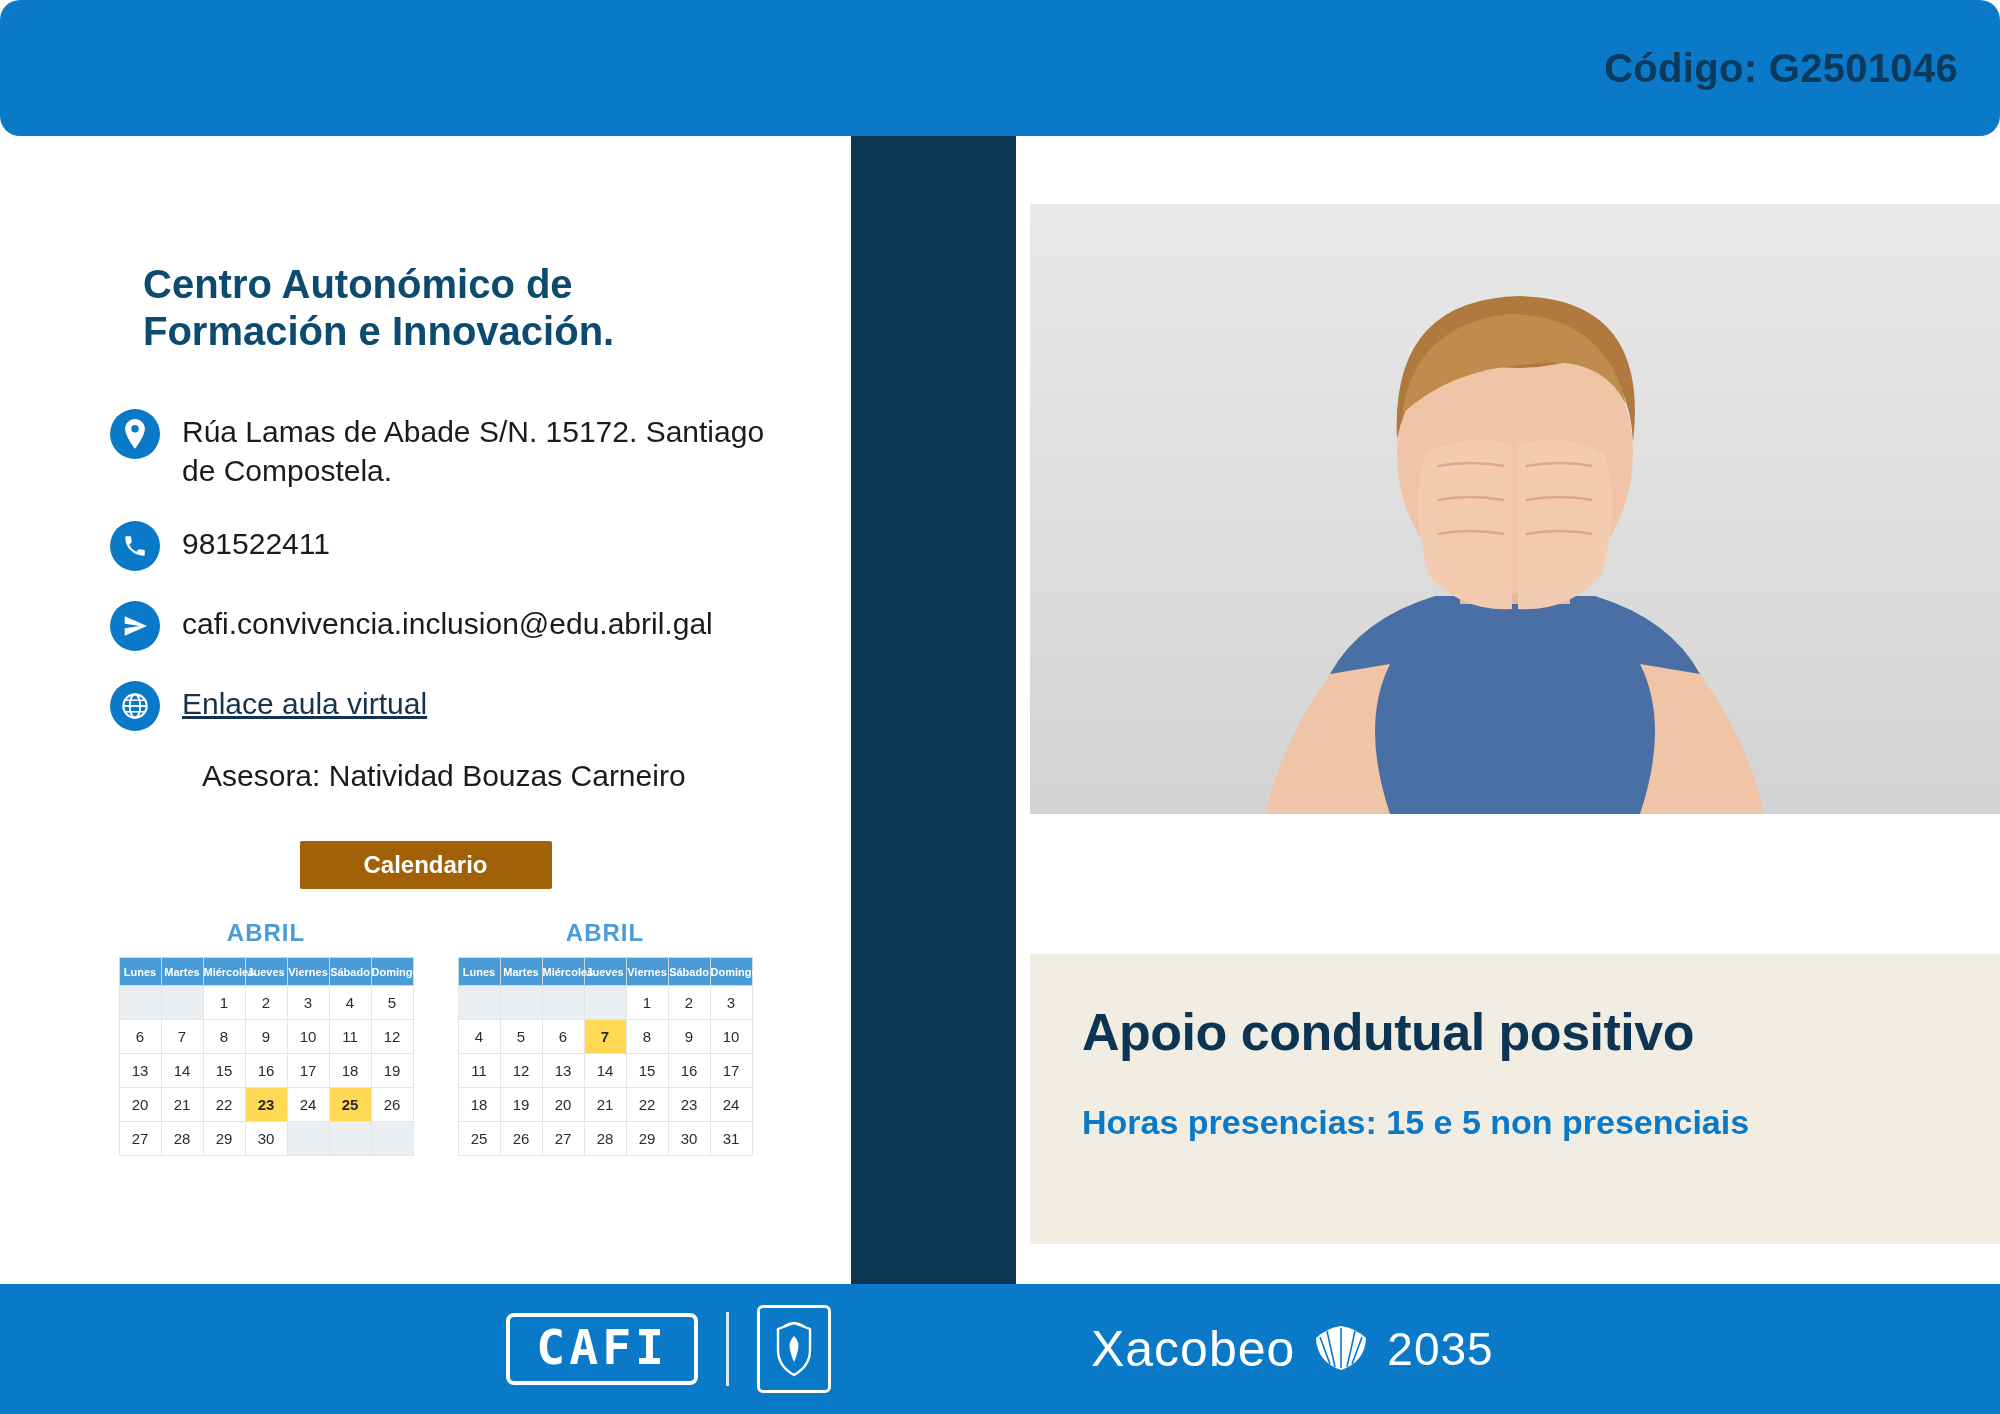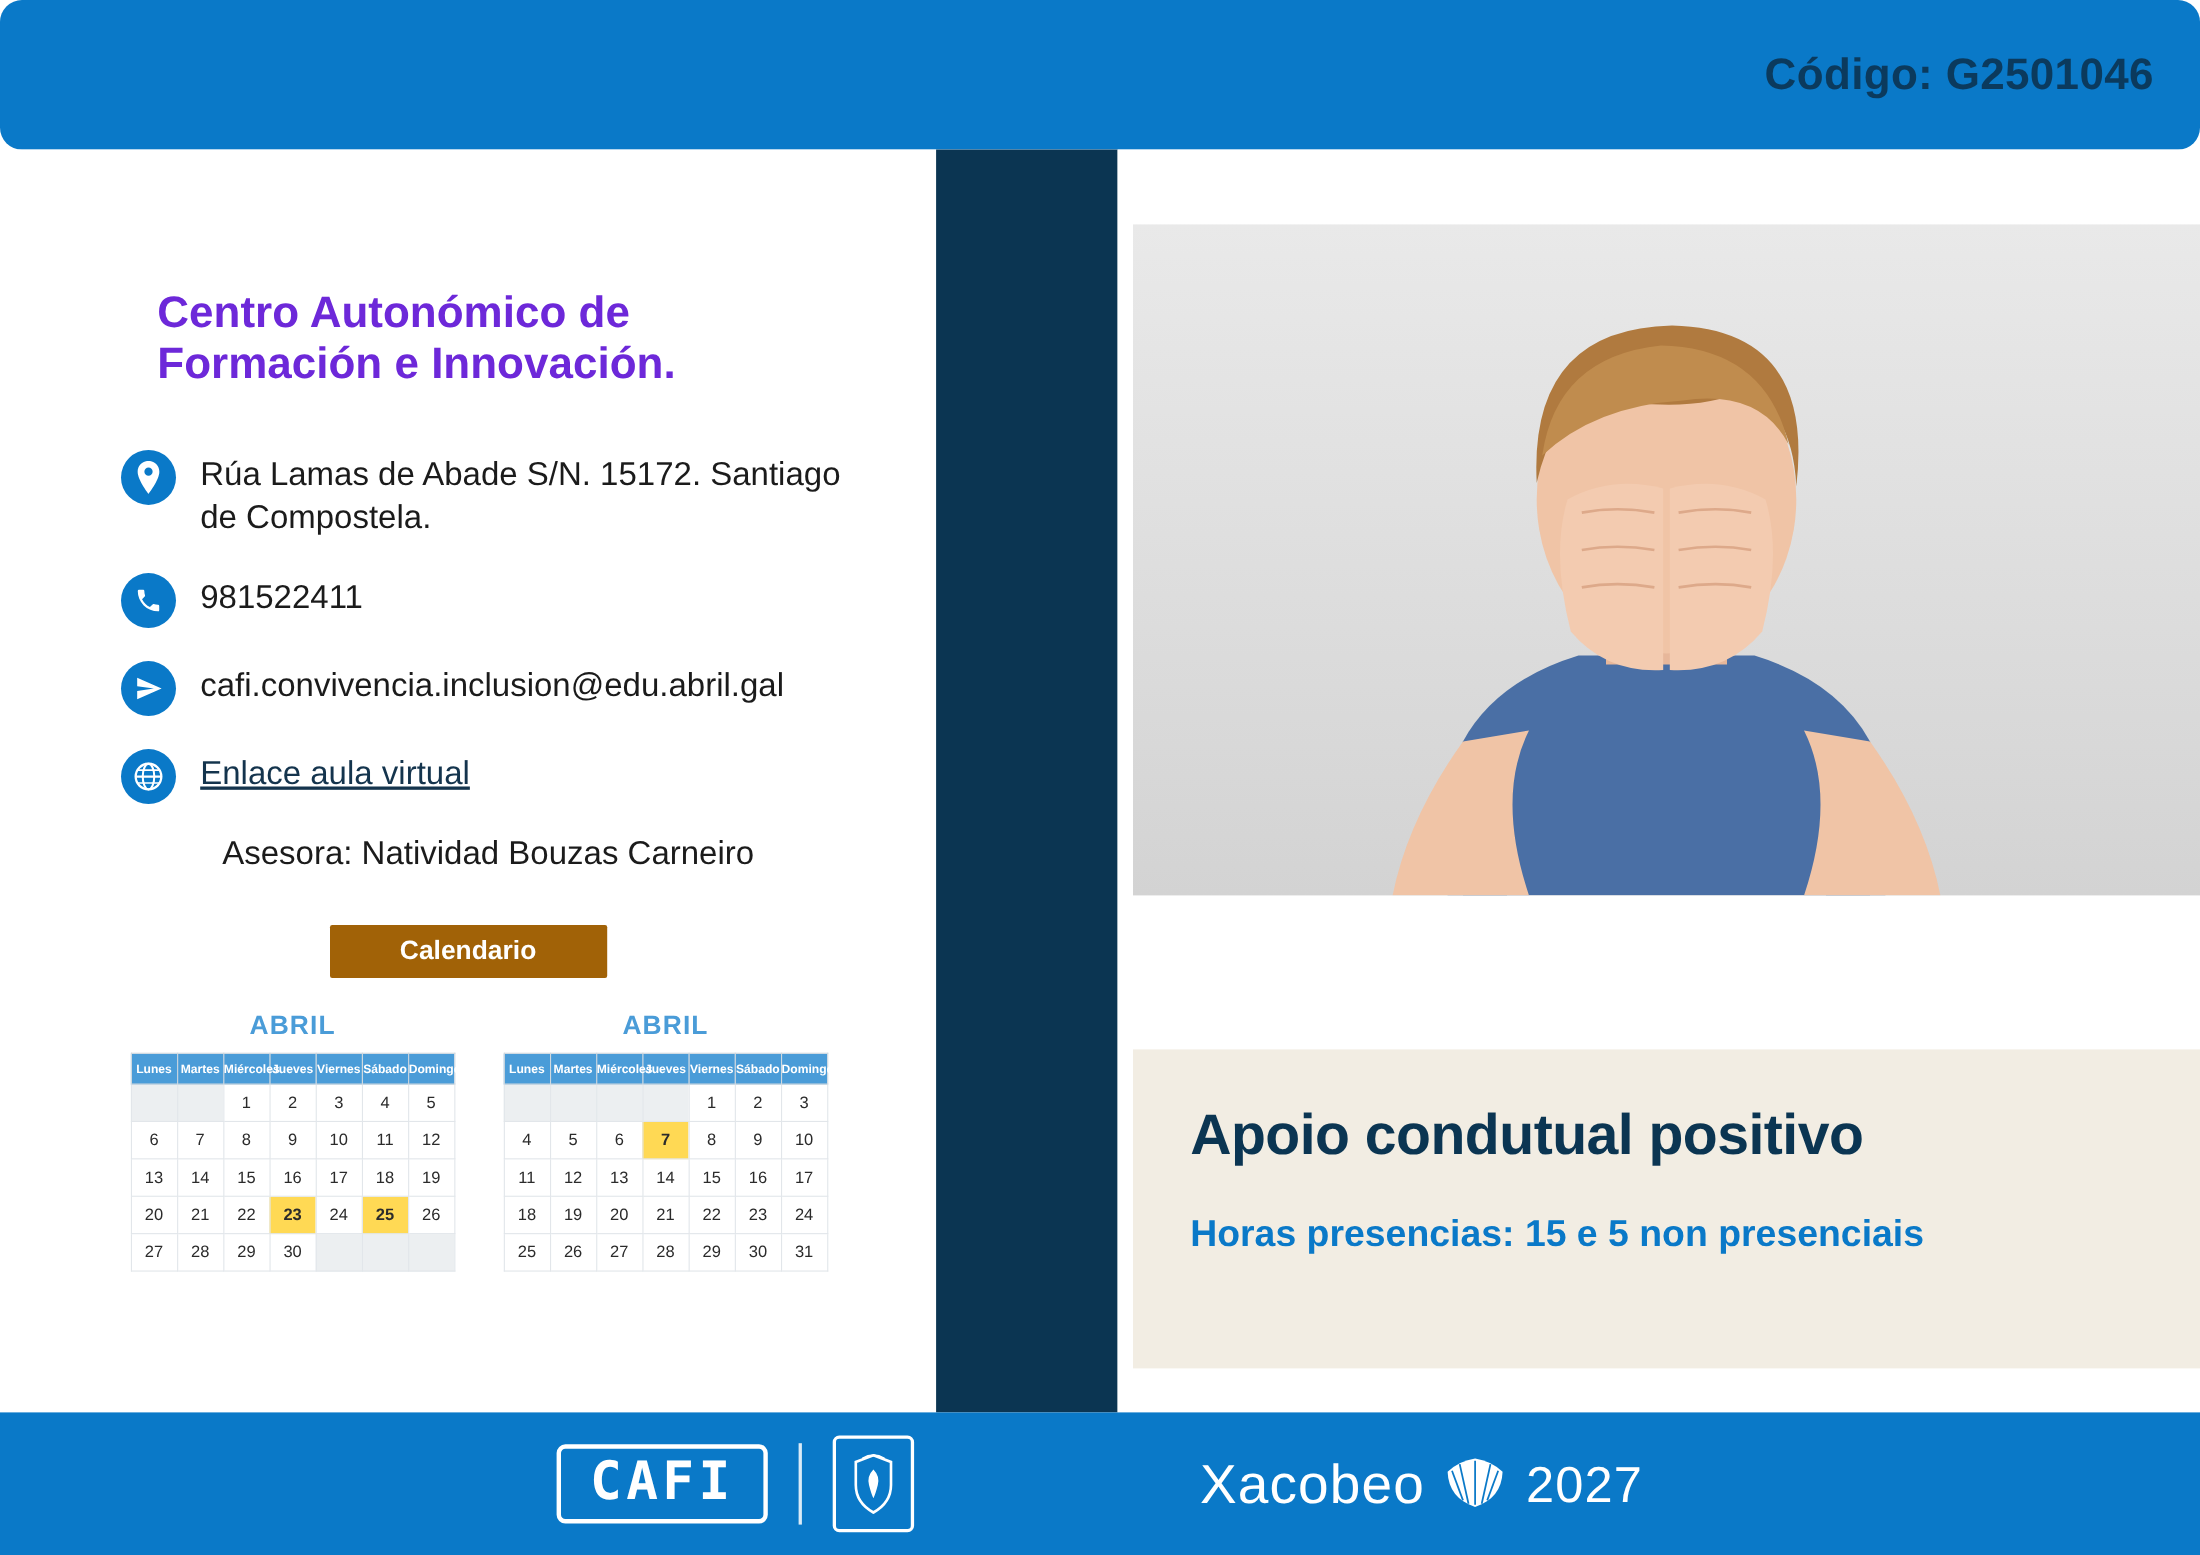--- a/index.html
+++ b/index.html
@@ -106,21 +106,21 @@
     left: 0;
     top: 136px;
     width: 851px;
     height: 1148px;
     background: #ffffff;
     padding: 0 60px;
   }
   .org-title {
     margin-top: 125px;
     margin-left: 83px;
-    color: #6d28d9;
+    color: #0c4a6e;
     font-size: 40px;
     font-weight: bold;
     line-height: 1.17;
     max-width: 560px;
   }
   .contact-list {
     margin-top: 52px;
     margin-left: 50px;
   }
   .contact-row {
@@ -507,17 +507,17 @@
           <path d="M28 48 Q4 40 3 16 Q14 6 28 4 Q42 6 53 16 Q52 40 28 48 Z" fill="#ffffff"></path>
           <g stroke="#0a79c8" stroke-width="1.6" fill="none">
             <path d="M28 46 L28 6"></path>
               <path d="M22 45 L14 9"></path>
               <path d="M34 45 L42 9"></path>
             <path d="M17 42 L7 15"></path>
               <path d="M39 42 L49 15"></path>
           </g>
         </svg>
       </span>
-      <span class="year">2027</span>
+      <span class="year">2035</span>
     </div>
   </div>
 
 </div>
 
 </body></html>

